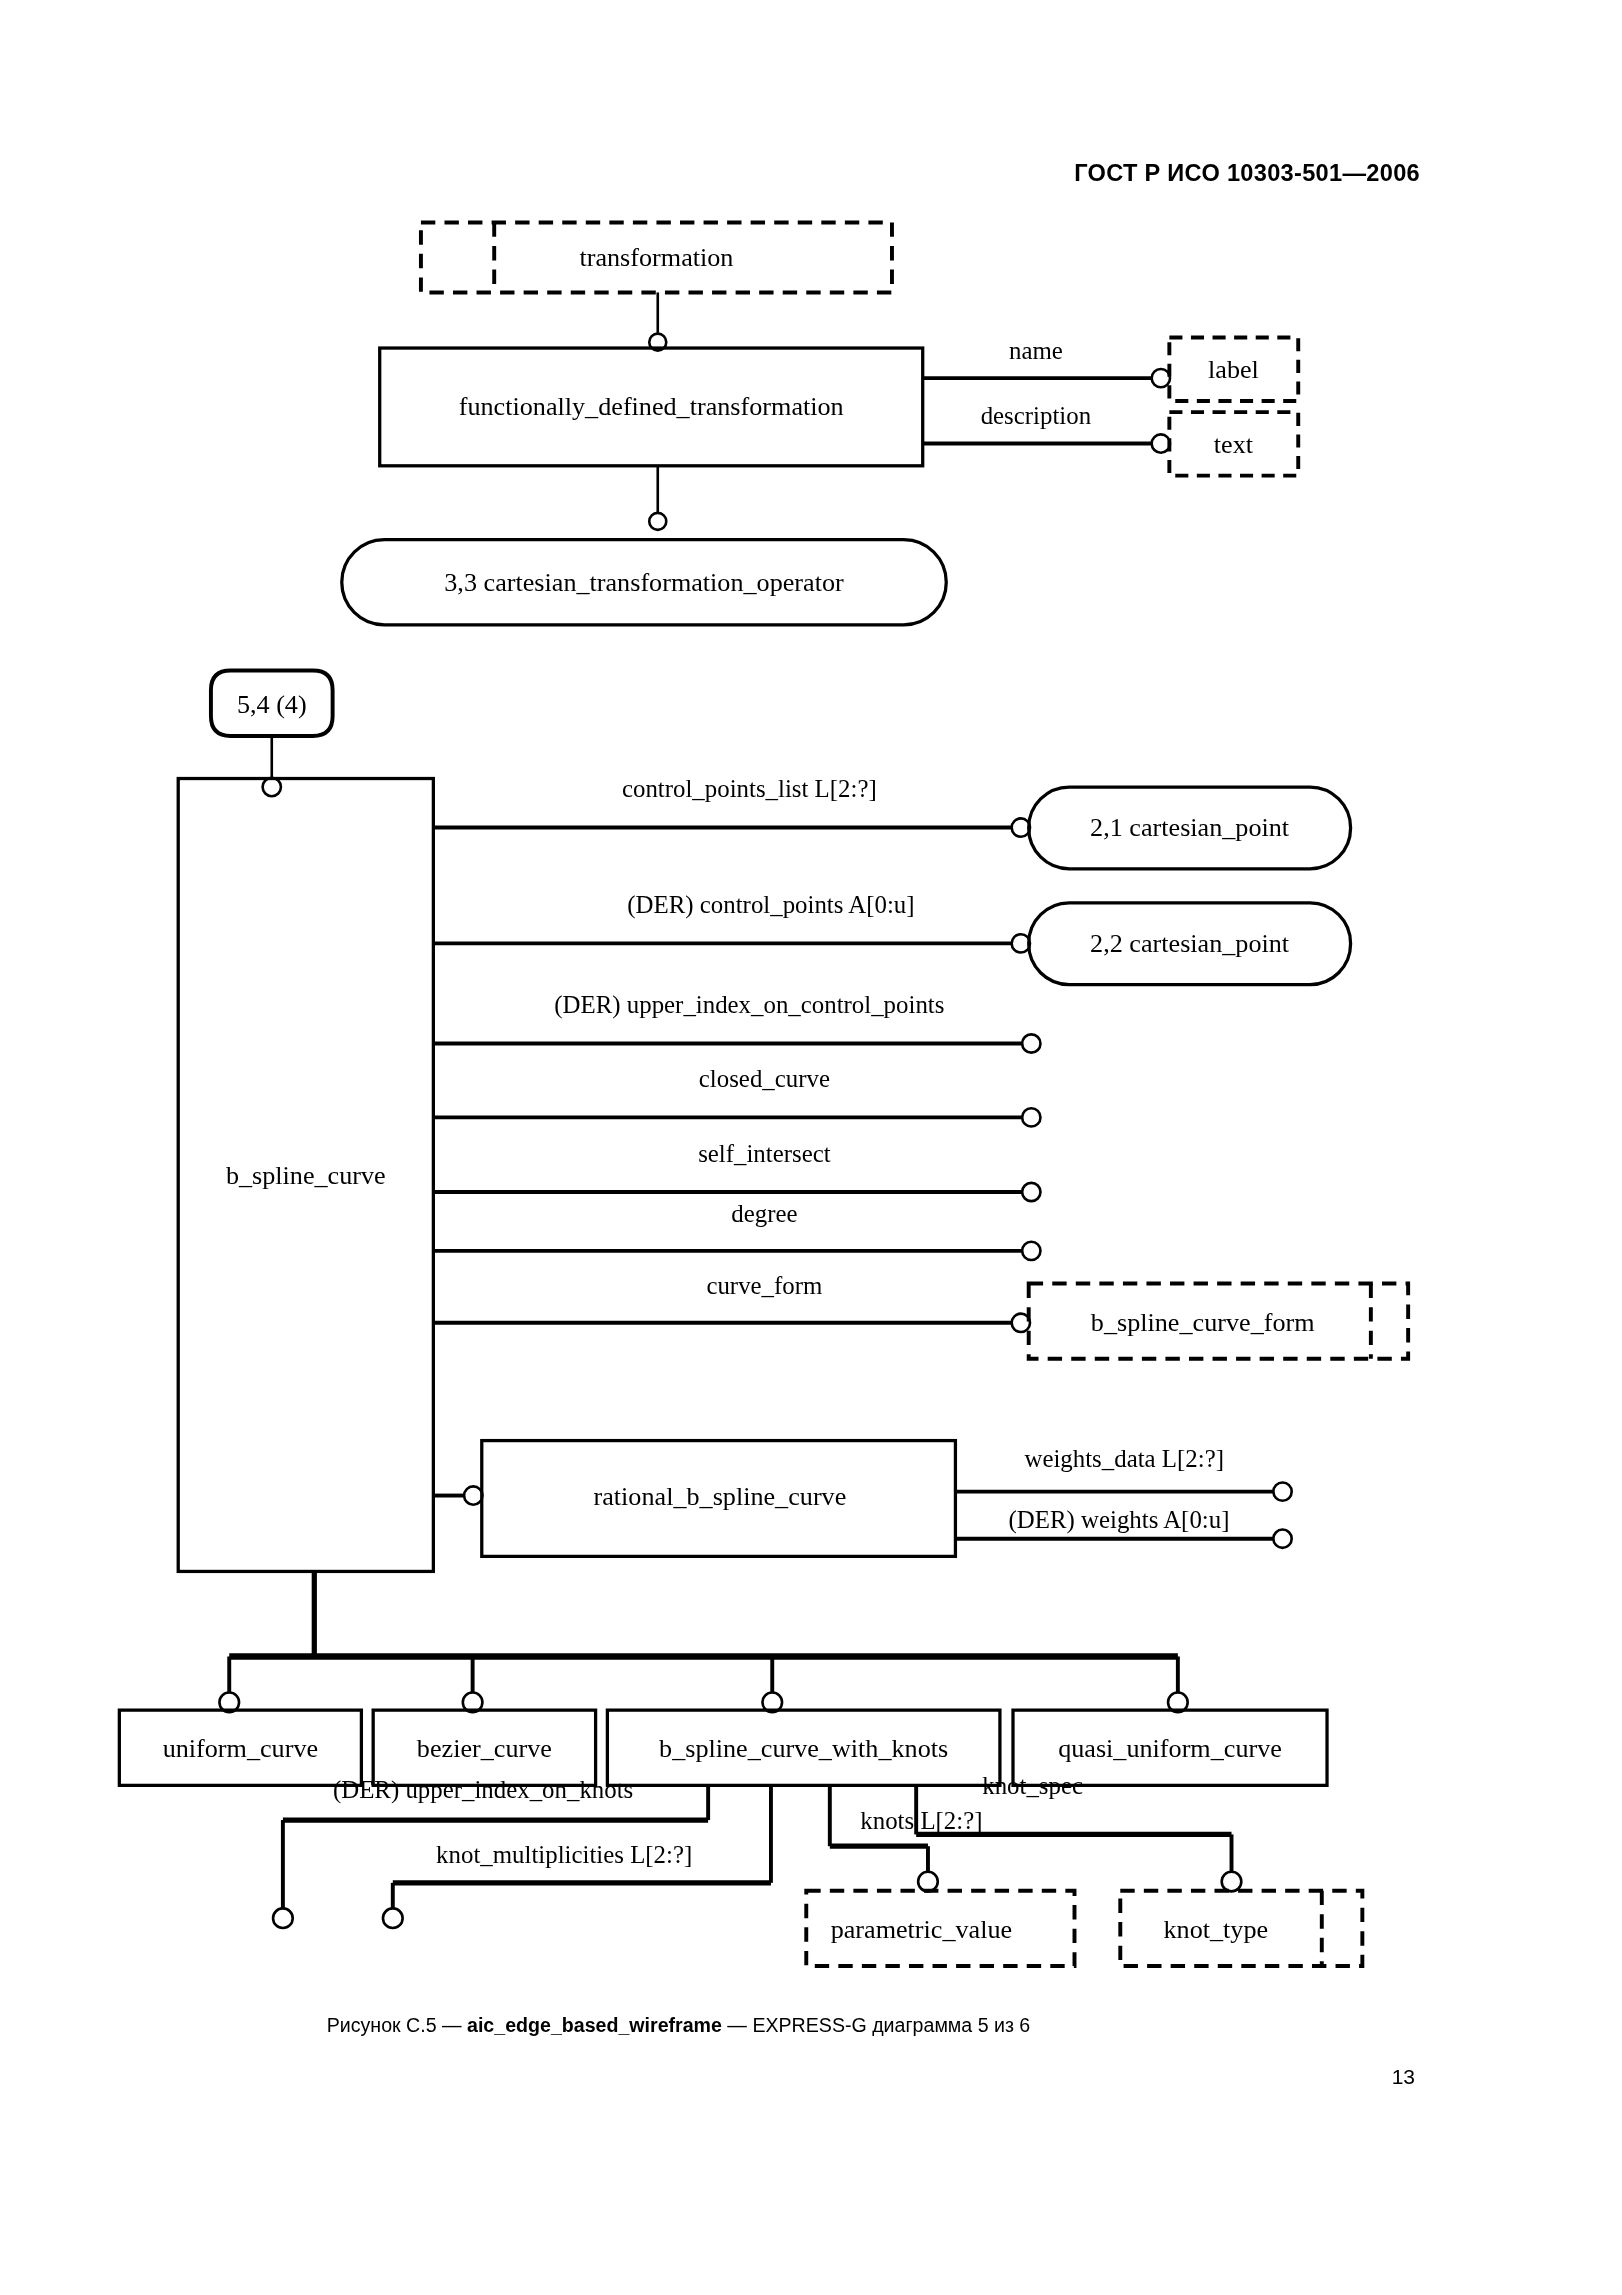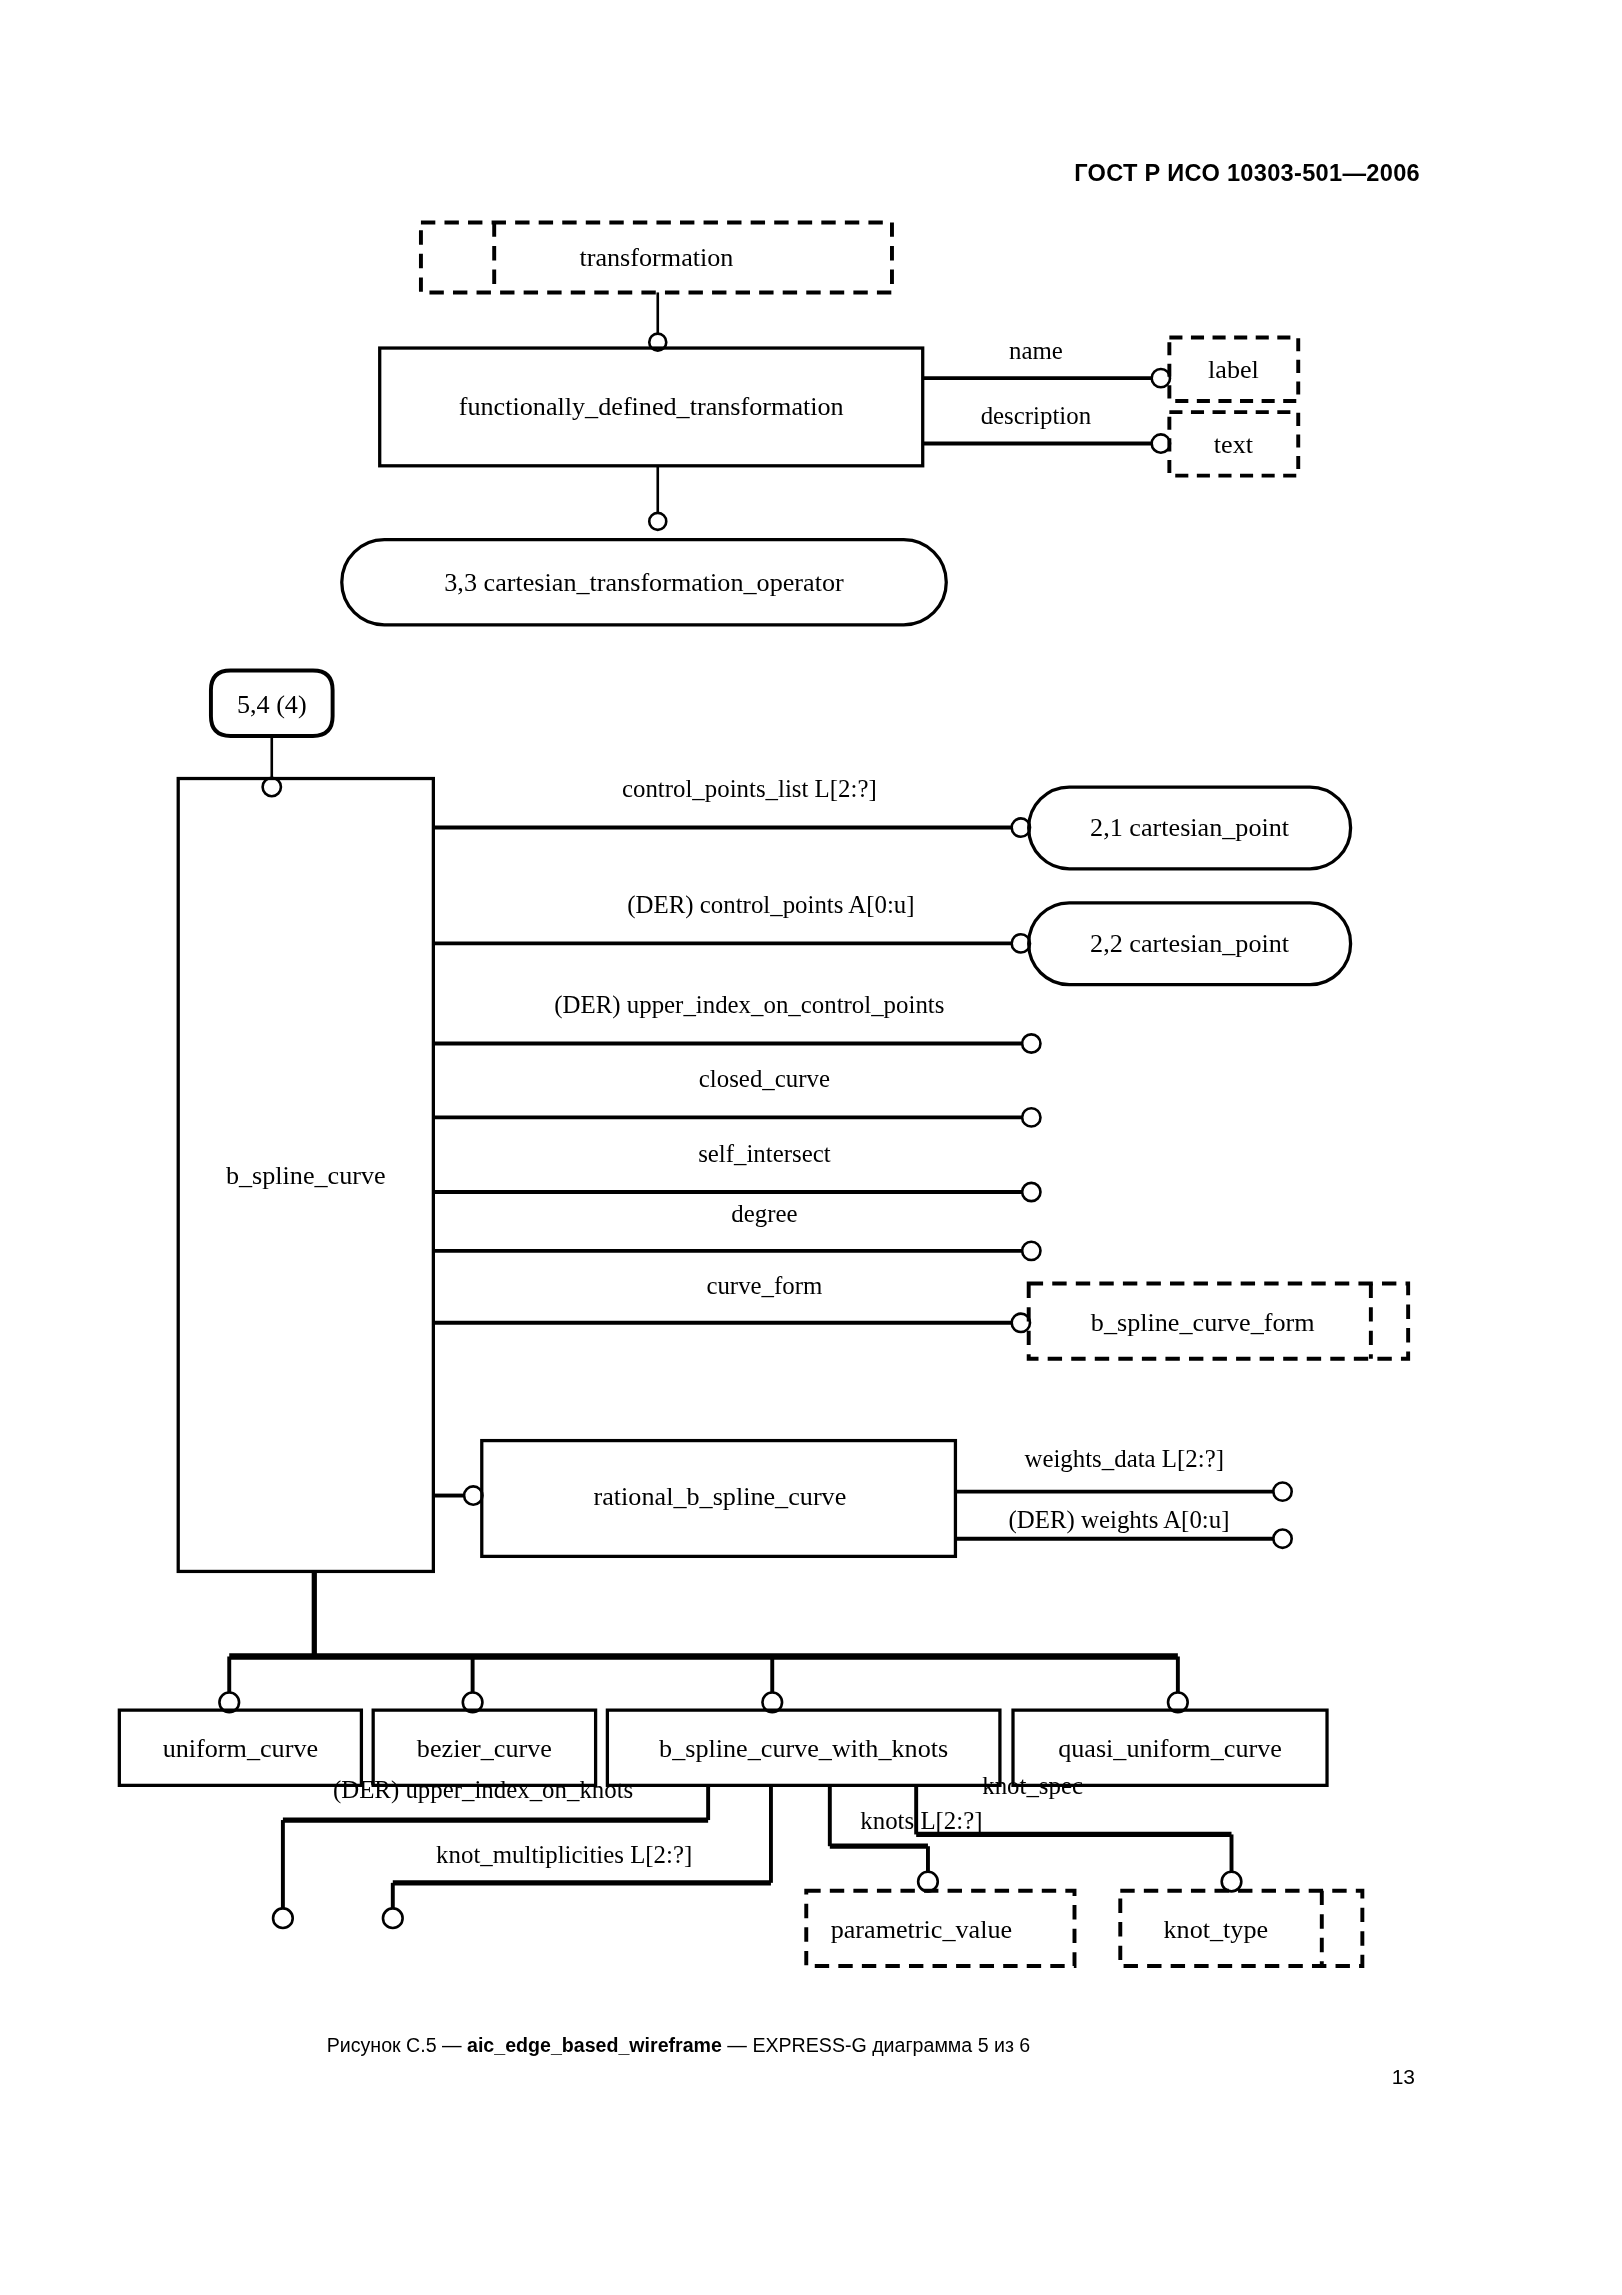--- a/index.html
+++ b/index.html
@@ -33,21 +33,20 @@
   }
   .caption {
     position: absolute;
     left: 0;
     top: 2014px;
     width: 1357px;
     text-align: center;
     font-family: "Liberation Sans", sans-serif;
     font-size: 19.6px;
     white-space: nowrap;
-    margin-top: 20px;
   }
   .caption b { font-weight: bold; }
   .pageno {
     position: absolute;
     right: 208px;
     top: 2065px;
     font-family: Liberation Sans, sans-serif;
     font-size: 21px;
   }
   svg.diagram {

